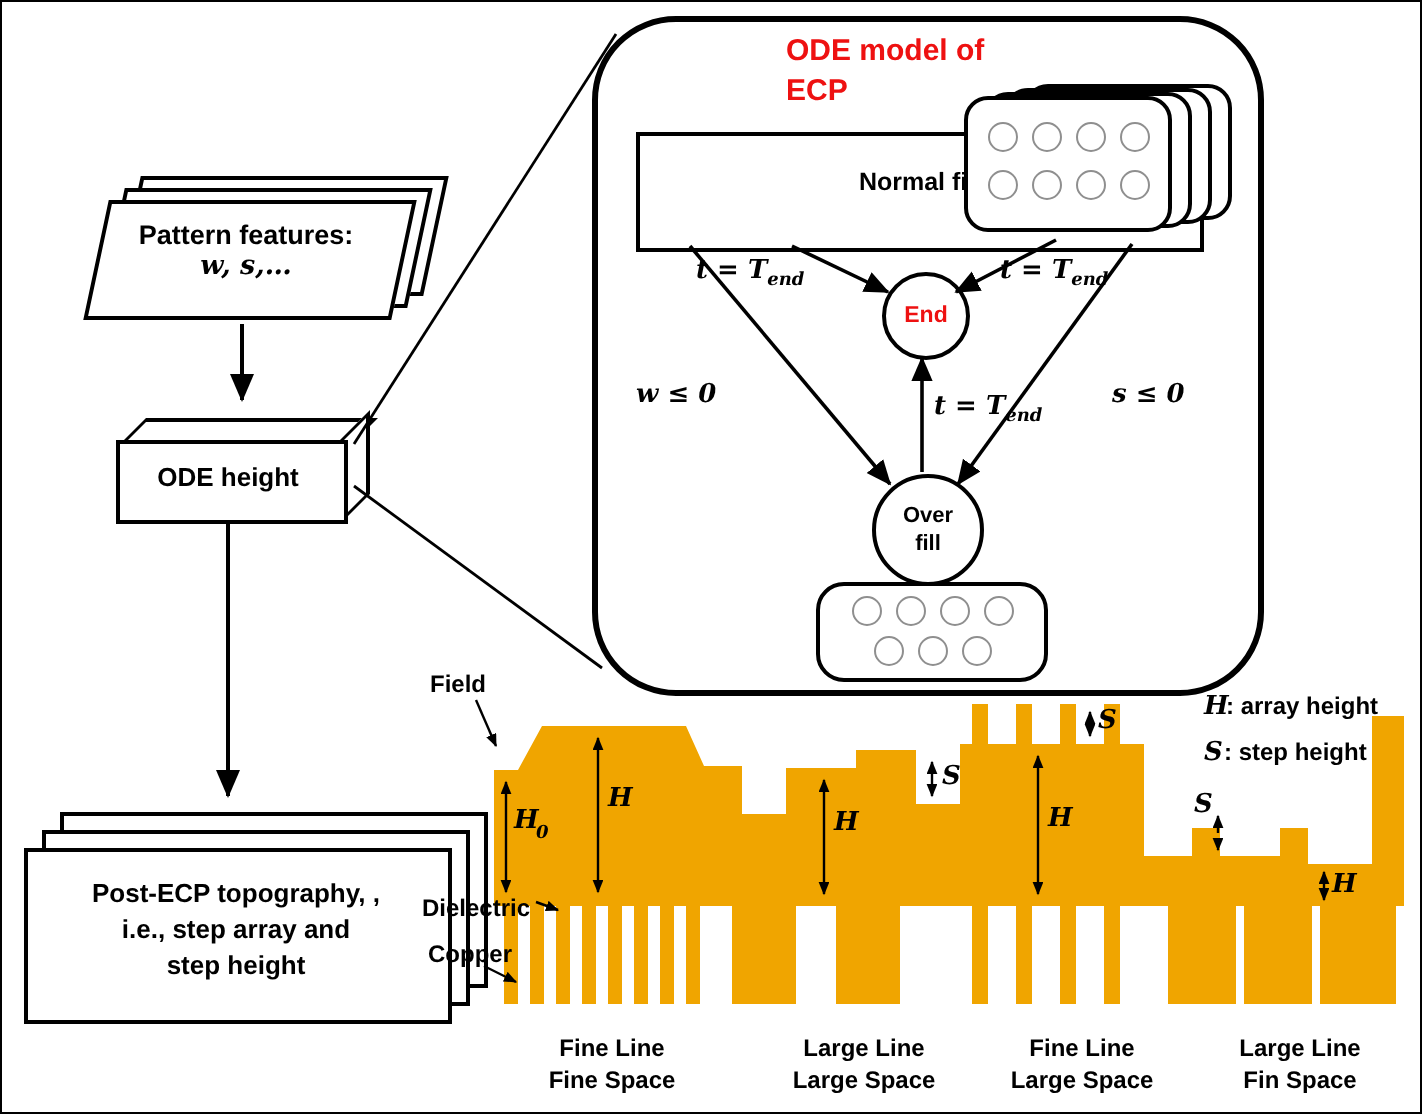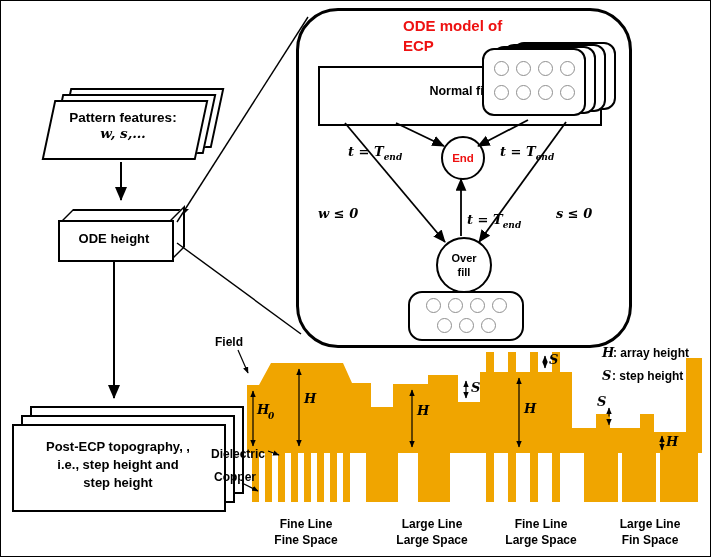--- a/index.html
+++ b/index.html
@@ -23,42 +23,42 @@
              font-weight:bold;font-size:13px;z-index:2;}
 
   .psheet{position:absolute;width:210px;height:84px;background:#fff;border:2px solid #000;}
   .post-text{position:absolute;left:12px;top:438px;width:212px;text-align:center;
              font-weight:bold;font-size:13px;line-height:18px;z-index:2;}
 
   
   .rounded-box{position:absolute;left:296px;top:8px;width:330px;height:334px;
                border:3px solid #000;border-radius:42px;background:#fff;}
   .model-title{position:absolute;left:393px;top:16px;width:140px;color:var(--accent_red,#e00);
-               font-weight:bold;font-size:15px;line-height:20px;z-index:2;margin-left:10px;}
+               font-weight:bold;font-size:15px;line-height:20px;z-index:2;}
   .nfbox{position:absolute;left:318px;top:66px;width:280px;height:56px;background:#fff;
          border:2px solid #000;z-index:2;}
   .nfbox span{position:absolute;left:0;top:16px;width:100%;text-align:center;
               font-weight:bold;font-size:12.5px;}
   .nn-card{position:absolute;width:100px;height:64px;background:#fff;border:2px solid #000;
            border-radius:12px;z-index:3;}
   .nn-card.small{width:112px;height:46px;border-radius:14px;}
   .nn-row{display:flex;justify-content:center;gap:7px;margin-top:11px;}
   .nn-row.r2{margin-top:9px;}
   .nn-card.small .nn-row{margin-top:5px;}
   .nn-card.small .nn-row.r2{margin-top:5px;}
   .nn-node{width:13px;height:13px;border:1.5px solid #8f8f8f;border-radius:50%;background:#fff;}
 
   .fsm-circle{position:absolute;background:#fff;border:2px solid #000;border-radius:50%;
               display:flex;flex-direction:column;align-items:center;justify-content:center;z-index:4;}
   .end-circle{left:441px;top:136px;width:40px;height:40px;color:var(--accent_red,#e00);
               font-weight:bold;font-size:11.5px;}
   .over-circle{left:436px;top:237px;width:52px;height:52px;font-weight:bold;font-size:11px;line-height:14px;text-align:center;}
 
   .math-lbl{position:absolute;font-family:"DejaVu Serif",serif;font-style:italic;font-weight:bold;
-            font-size:13px;z-index:6;white-space:nowrap;margin-top:16px;}
+            font-size:13px;z-index:6;white-space:nowrap;}
   .math-lbl sub{font-size:9px;}
 
   
   #overlay{position:absolute;left:0;top:0;z-index:10;pointer-events:none;}
   .flow{stroke:#000;stroke-width:2;}
   .fsm{stroke:#000;stroke-width:1.8;}
   .thin{stroke:#000;stroke-width:1.4;}
   .dim{stroke:#000;stroke-width:1.2;fill:none;}
   .dim.dash{stroke-dasharray:3,2.5;}
   .gold{fill:var(--gold,#F0A500);stroke:none;}
@@ -84,21 +84,21 @@
   <div class="cub-top"></div>
   <div class="cub-side"></div>
   <div class="cub-front"></div>
   <div class="cub-label">ODE height</div>
 
   <div class="psheet" style="left:30px;top:406px;"></div>
   <div class="psheet" style="left:21px;top:415px;"></div>
   <div class="psheet" style="left:12px;top:424px;"></div>
   <div class="post-text">
     <div>Post-ECP topography, ,</div>
-    <div>i.e., step height and</div>
+    <div>i.e., step array and</div>
     <div>step height</div>
   </div>
 
   <div class="rounded-box"></div>
   <div class="model-title">
     <div>ODE model of</div>
     <div>ECP</div>
   </div>
 
   <div class="nfbox">

